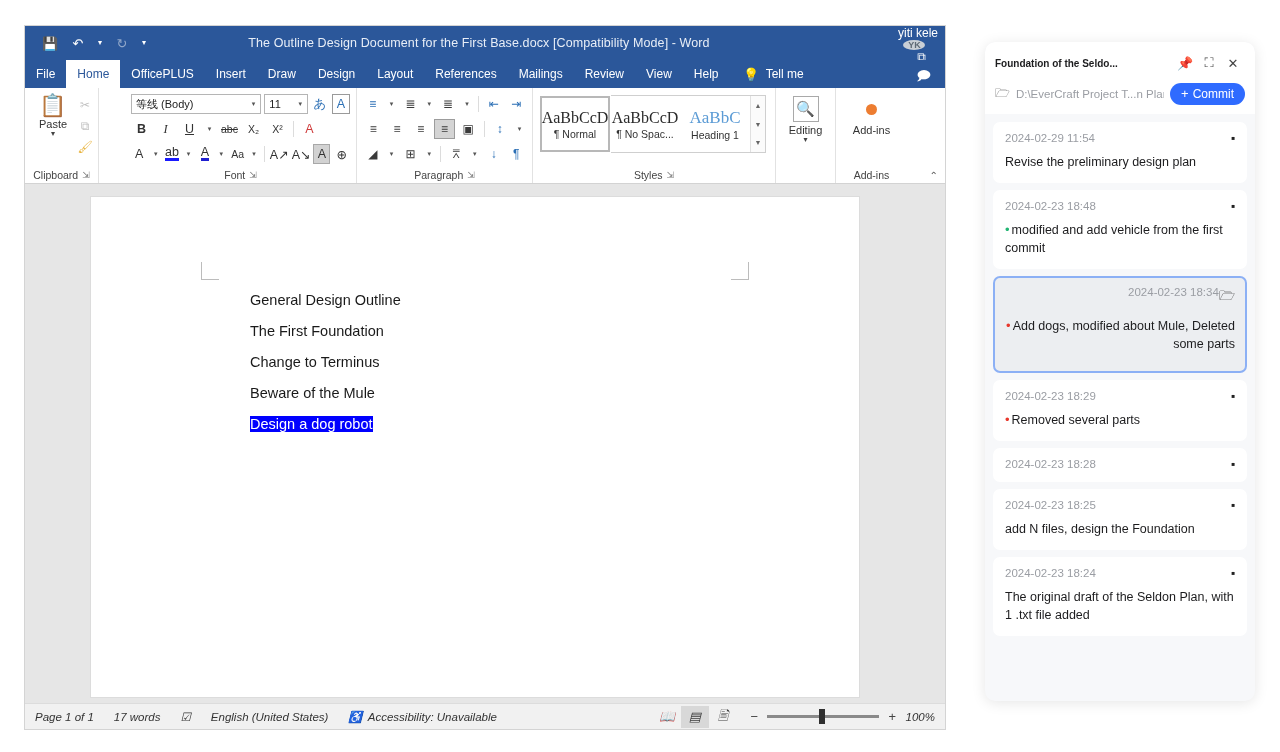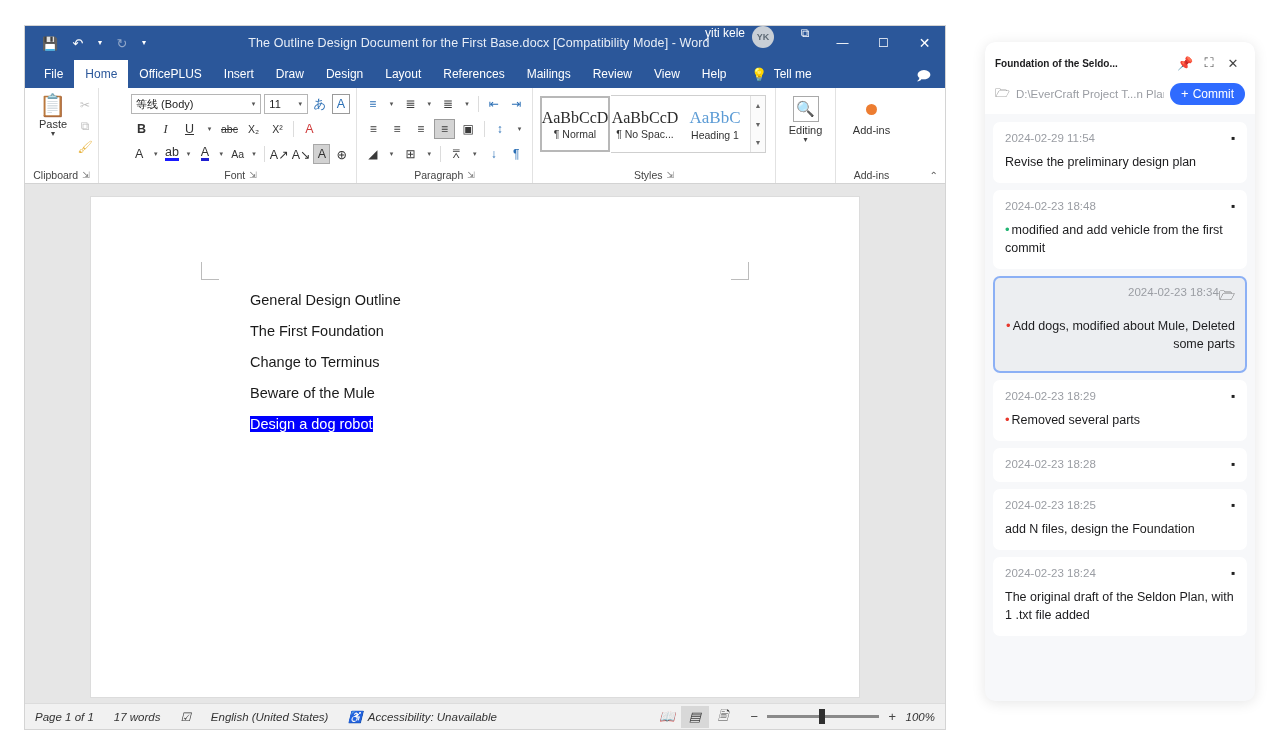--- a/index.html
+++ b/index.html
@@ -33,39 +33,39 @@
     color: #ffffff; font-size: 13px; line-height: 1;
   }
   .qat-btn.dim { color: #90a7c9; }
   .qat-caret { font-size: 8px; width: 14px; }
   .title-text {
     position: absolute; left: 0; right: 12px; text-align: center;
     font-size: 12.5px; color: #e8eef7; pointer-events: none;
     letter-spacing: .1px;
   }
   .title-right {
-    margin-left: auto; display: flex; align-items: flex-start; height: 100%;
+    margin-left: auto; display: flex; align-items: center; height: 100%; flex-direction: column;
   }
   .user-name { font-size: 12px; color: #ffffff; margin-right: 7px; }
   .avatar {
     width: 22px; height: 22px; border-radius: 50%; background: #c9cfd6;
     color: #5e6a75; font-size: 9px; display: flex; align-items: center; justify-content: center;
     margin-right: 14px; font-weight: bold;
   }
   .ribbon-display { width: 34px; text-align: center; font-size: 12px; color: #ffffff; }
   .win-btn {
     width: 41px; height: 34px; display: flex; align-items: center; justify-content: center;
     color: #ffffff; font-size: 12px;
   }
   .win-btn.close { font-size: 14px; }
 
   
   .tabstrip {
     height: 28px; background: #2b579a; display: flex; align-items: flex-end;
-    flex: 0 0 28px; position: relative; padding-left: 8px;
+    flex: 0 0 28px; position: relative;
   }
   .tab {
     font-size: 12px; color: #ffffff; padding: 0 11px; height: 28px;
     display: flex; align-items: center; white-space: nowrap;
   }
   .tab.active { background: #ffffff; color: #2b579a; }
   .tab-tellme { display: flex; align-items: center; gap: 6px; padding-left: 14px; }
   .bulb { font-size: 13px; }
   .comment-ico { margin-left: auto; margin-right: 14px; font-size: 13px; color: #fff; }
 

